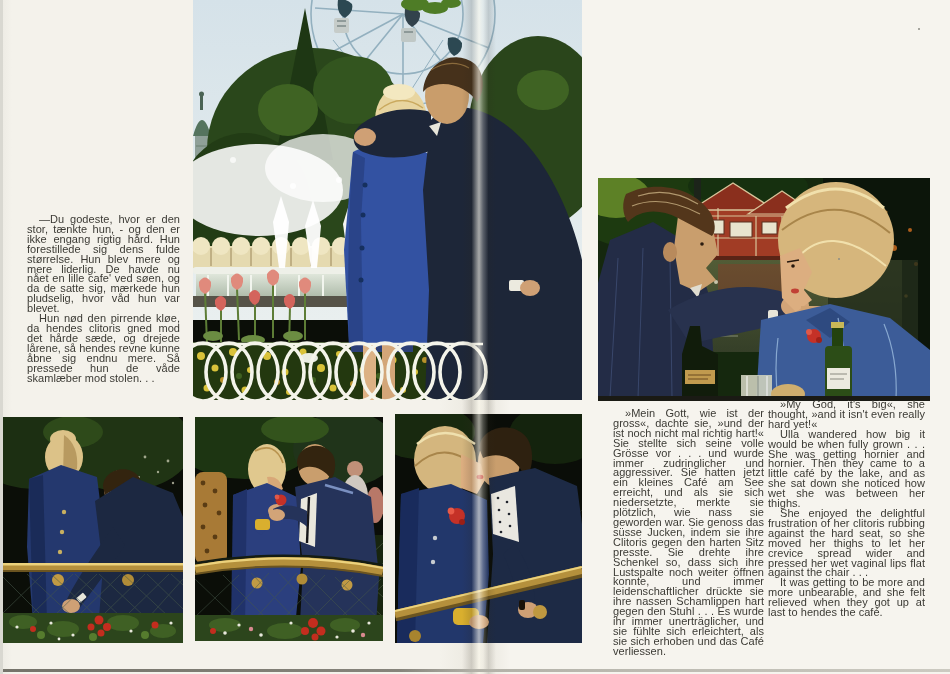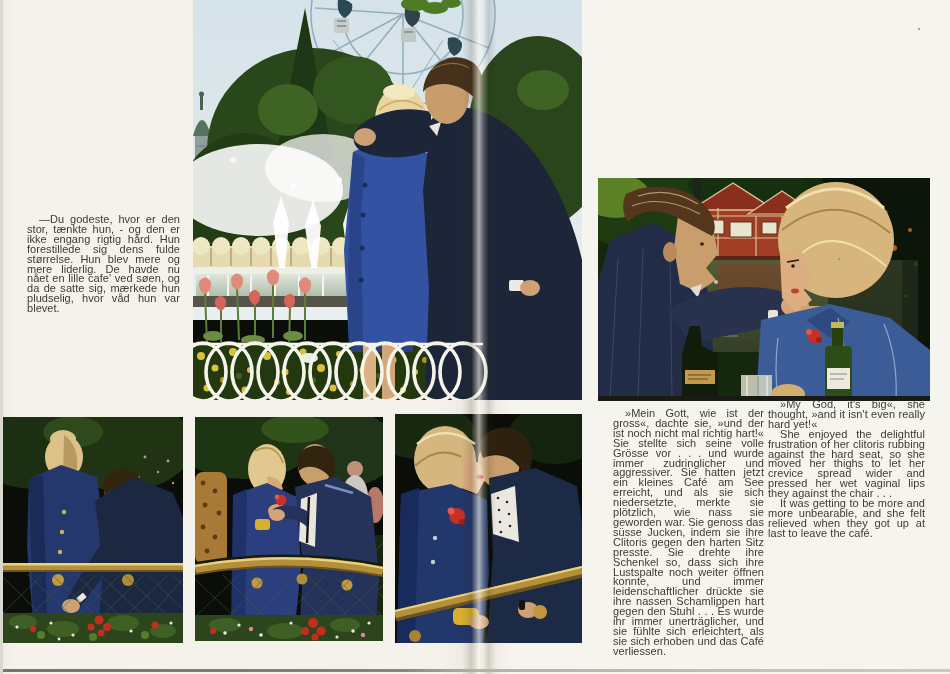--- a/index.html
+++ b/index.html
@@ -616,30 +616,32 @@
         <path d="M0,200 L187,156" stroke="#b5903c" stroke-width="8" fill="none"></path>
         <path d="M0,197 L187,153" stroke="#ecd27c" stroke-width="2" fill="none"></path>
         <circle cx="145" cy="198" r="7" fill="#bf9840"></circle>
           <circle cx="20" cy="222" r="6" fill="#a8842e"></circle>
       </g>
     </svg>
   </div>
 
   <div class="col" style="left:27px;top:215px;width:153px">
     <p>—Du godeste, hvor er den stor, tænkte hun, - og den er ikke engang rigtig hård. Hun forestillede sig dens fulde størrelse. Hun blev mere og mere liderlig. De havde nu nået en lille cafe' ved søen, og da de satte sig, mærkede hun pludselig, hvor våd hun var blevet.</p>
+    <p>Hun nød den pirrende kløe, da hendes clitoris gned mod det hårde sæde, og drejede lårene, så hendes revne kunne åbne sig endnu mere. Så pressede hun de våde skamlæber mod stolen. . .</p>
   </div>
 
   <div class="col" style="left:613px;top:409px;width:151px">
     <p>»Mein Gott, wie ist der gross«, dachte sie, »und der ist noch nicht mal richtig hart!« Sie stellte sich seine volle Grösse vor . . . und wurde immer zudringlicher und aggressiver. Sie hatten jetzt ein kleines Café am See erreicht, und als sie sich niedersetzte, merkte sie plötzlich, wie nass sie geworden war. Sie genoss das süsse Jucken, indem sie ihre Clitoris gegen den harten Sitz presste. Sie drehte ihre Schenkel so, dass sich ihre Lustspalte noch weiter öffnen konnte, und immer leidenschaftlicher drückte sie ihre nassen Schamlippen hart gegen den Stuhl . . . Es wurde ihr immer unerträglicher, und sie fühlte sich erleichtert, als sie sich erhoben und das Café verliessen.</p>
   </div>
 
   <div class="col" style="left:768px;top:400px;width:157px">
     <p>»My God, it's big«, she thought, »and it isn't even really hard yet!«</p>
-    <p>She enjoyed the delightful frustration of her clitoris rubbing against the hard seat, so she moved her thighs to let her crevice spread wider and pressed her wet vaginal lips they against the chair . . .</p>
-    <p>It was getting to be more and more unbearable, and she felt relieved when they got up at last to leave the café.</p>
+    <p>Ulla wandered how big it would be when fully grown . . . She was getting hornier and hornier. Then they came to a little café by the lake, and as she sat down she noticed how wet she was between her thighs.</p>
+    <p>She enjoyed the delightful frustration of her clitoris rubbing against the hard seat, so she moved her thighs to let her crevice spread wider and pressed her wet vaginal lips flat against the chair . . .</p>
+    <p>It was getting to be more and more unbearable, and she felt relieved when they got up at last to hendes the café.</p>
   </div>
 
   <div id="fold"></div>
   <div id="bottomedge"></div>
   <div id="leftedge"></div>
   <div class="speck" style="left:918px;top:28px"></div>
   <div class="speck" style="left:838px;top:258px"></div>
 </div>
 
 </body></html>

